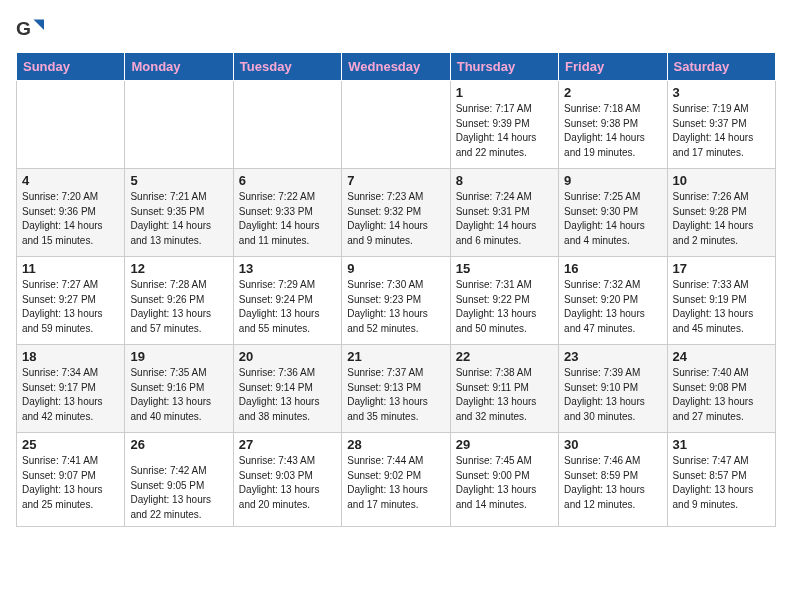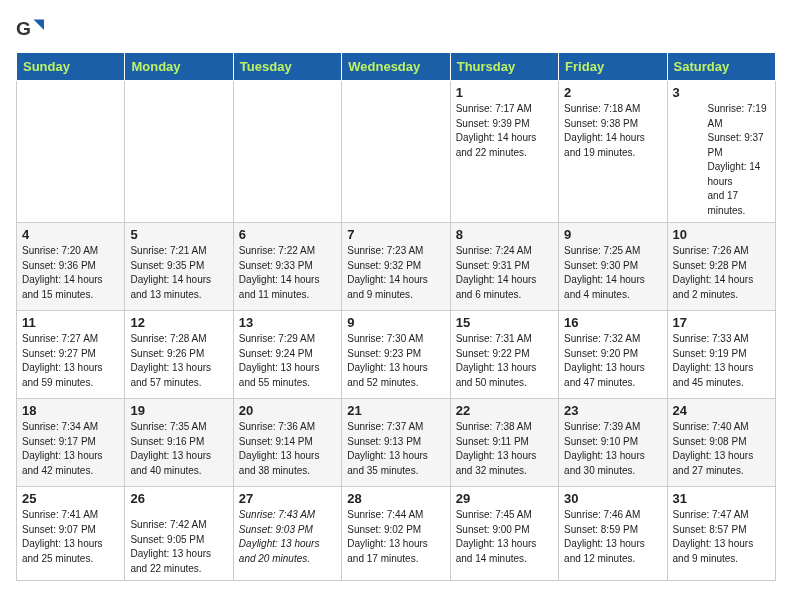--- a/index.html
+++ b/index.html
@@ -37,21 +37,21 @@
       font-size: 15px;
       color: #555;
     }
     .calendar-table {
       width: 100%;
       border-collapse: collapse;
       table-layout: fixed;
     }
     .calendar-table th {
       background-color: #1a5fa8;
-      color: #bef264;
+      color: #f9a8d4;
       text-align: left;
       padding: 6px 6px;
       font-size: 13px;
       font-weight: bold;
       border: 1px solid #fff;
     }
     .calendar-table td {
       border: 1px solid #ccc;
       vertical-align: top;
       padding: 4px 5px;
@@ -125,21 +125,21 @@
         </td>
         <td>
           <span class="day-number">2</span>
           <div class="day-info" style="white-space: pre-line;">Sunrise: 7:18 AM
 Sunset: 9:38 PM
 Daylight: 14 hours
 and 19 minutes.</div>
         </td>
         <td>
           <span class="day-number">3</span>
-          <div class="day-info" style="white-space: pre-line; margin-left: 35px;">Sunrise: 7:19 AM
+          <div class="day-info" style="white-space: pre-line;">Sunrise: 7:19 AM
 Sunset: 9:37 PM
 Daylight: 14 hours
 and 17 minutes.</div>
         </td>
       </tr>
       <tr>
         <td style="background: rgb(245, 245, 245);">
           <span class="day-number">4</span>
           <div class="day-info" style="white-space: pre-line;">Sunrise: 7:20 AM
 Sunset: 9:36 PM
@@ -301,21 +301,21 @@
         </td>
         <td>
           <span class="day-number">26</span>
           <div class="day-info" style="white-space: pre-line; margin-top: 12px;">Sunrise: 7:42 AM
 Sunset: 9:05 PM
 Daylight: 13 hours
 and 22 minutes.</div>
         </td>
         <td>
           <span class="day-number">27</span>
-          <div class="day-info" style="white-space: pre-line; font-style: italic;">Sunrise: 7:43 AM
+          <div class="day-info" style="white-space: pre-line;">Sunrise: 7:43 AM
 Sunset: 9:03 PM
 Daylight: 13 hours
 and 20 minutes.</div>
         </td>
         <td>
           <span class="day-number">28</span>
           <div class="day-info" style="white-space: pre-line;">Sunrise: 7:44 AM
 Sunset: 9:02 PM
 Daylight: 13 hours
 and 17 minutes.</div>

